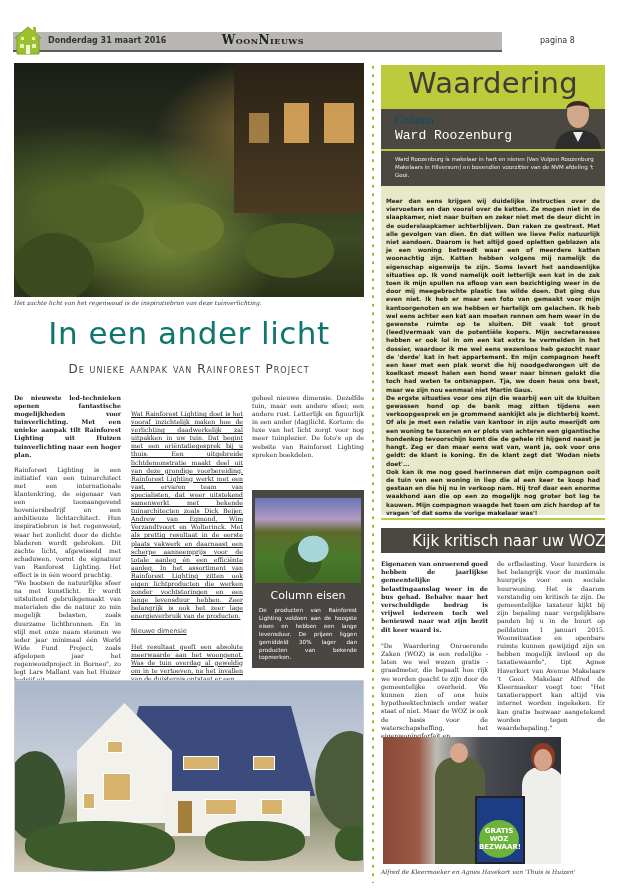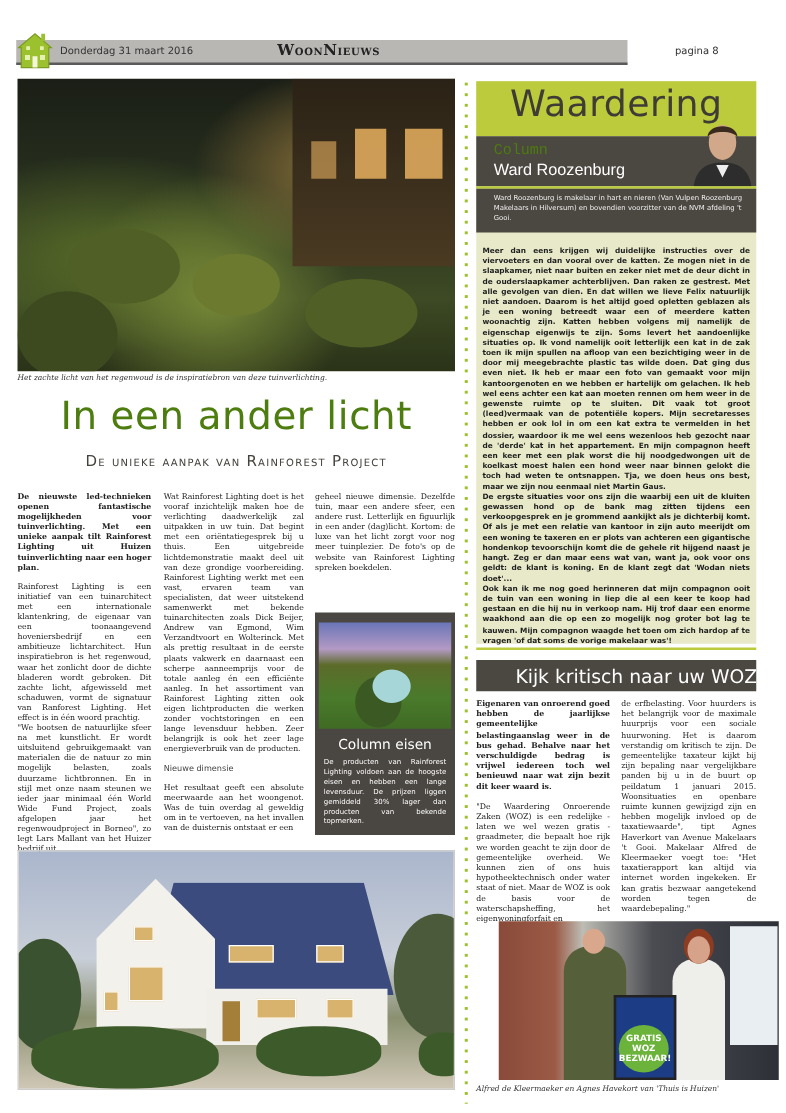--- a/index.html
+++ b/index.html
@@ -1,35 +1,35 @@
 <!DOCTYPE html>
 <html><head>
 <meta charset="utf-8">
 <style>
   * { box-sizing: border-box; margin: 0; padding: 0; }
   body { width: 629px; height: 890px; background: #ffffff; position: relative; overflow: hidden; font-family: "DejaVu Serif", serif; color: #222; }
   .header-bar { position: absolute; left: 13px; top: 32px; width: 489px; height: 20px; background: #b9b7b4; border-bottom: 2px solid #5a5a5a; }
   .house-logo { position: absolute; left: 13px; top: 24px; width: 30px; height: 32px; }
-  .hdr-date { position: absolute; left: 48px; top: 36px; font-family: "DejaVu Sans", sans-serif; font-size: 8px; color: #333; }
+  .hdr-date { position: absolute; left: 48px; top: 36px; font-family: "DejaVu Sans", sans-serif; font-size: 8px; color: #333; font-weight: bold; }
   .hdr-title { position: absolute; left: 0; width: 526px; top: 33px; text-align: center; font-family: "DejaVu Serif", serif; font-weight: bold; font-size: 12px; letter-spacing: 0.5px; color: #222; font-variant: small-caps; }
   .hdr-page { position: absolute; left: 540px; top: 36px; font-family: "DejaVu Sans", sans-serif; font-size: 8px; color: #333; }
 
   
   .photo-garden { position: absolute; left: 14px; top: 63px; width: 350px; height: 234px; overflow: hidden;
     background:
       radial-gradient(ellipse at 80% 30%, rgba(255,190,90,0.55), transparent 35%),
       radial-gradient(ellipse at 45% 75%, rgba(130,150,60,0.8), transparent 40%),
       radial-gradient(ellipse at 20% 60%, rgba(90,110,40,0.9), transparent 40%),
       linear-gradient(180deg, #1a1e16 0%, #2b3420 45%, #3d4a24 75%, #2a3218 100%); }
   .photo-garden .bldg { position: absolute; right: 0; top: 0; width: 130px; height: 150px; background: linear-gradient(180deg, #2a2216, #4a3a22); }
   .photo-garden .win { position: absolute; background: #e8b060; opacity: .85; }
   .photo-garden .bush { position: absolute; border-radius: 50%; background: #4f5f26; }
   .caption { position: absolute; font-family: "DejaVu Serif", serif; font-style: italic; font-size: 6px; color: #333; }
 
-  .headline { position: absolute; left: 14px; width: 350px; top: 315px; text-align: center; font-family: "DejaVu Sans", sans-serif; font-size: 31px; color: #4d7c0f; letter-spacing: 0.5px; }
+  .headline { position: absolute; left: 14px; width: 350px; top: 315px; text-align: center; font-family: "DejaVu Sans", sans-serif; font-size: 31px; color: #0f766e; letter-spacing: 0.5px; }
   .subhead { position: absolute; left: 14px; width: 350px; top: 362px; text-align: center; font-family: "DejaVu Sans", sans-serif; font-size: 12px; color: #45423d; font-variant: small-caps; letter-spacing: 1px; }
 
   .col { position: absolute; font-family: "DejaVu Serif", serif; font-size: 6.2px; line-height: 8.1px; text-align: justify; color: #222; }
   .col p { margin-bottom: 0; }
   .col .lead { font-weight: bold; margin-bottom: 7px; }
   .col .sec { font-family: "DejaVu Sans", sans-serif; font-size: 6.5px; color: #444; margin: 7px 0; text-align: left; }
 
   
   .hoogste { position: absolute; left: 252px; top: 490px; width: 112px; height: 178px; background: #4a4641; }
   .hoogste .pool { position: absolute; left: 3px; top: 8px; width: 106px; height: 85px;
@@ -55,33 +55,33 @@
   .dots { position: absolute; left: 371px; top: 63px; width: 4px; height: 820px;
     background-image: radial-gradient(circle, #9bbf2a 1.1px, transparent 1.3px); background-size: 4px 8.5px; }
 
   
   .vv-box { position: absolute; left: 381px; top: 65px; width: 224px; height: 450px; background: #e7e9c8; }
   .vv-top { position: absolute; left: 381px; top: 65px; width: 224px; height: 44px; background: #bccb3c; }
   .vv-title { position: absolute; left: 381px; width: 224px; top: 66px; text-align: center; font-family: "DejaVu Sans", sans-serif; font-size: 29px; color: #3f3c36; letter-spacing: 0.3px; }
   .vv-dark { position: absolute; left: 381px; top: 109px; width: 224px; height: 40px; background: #4b4741; }
   .vv-greenline { position: absolute; left: 381px; top: 149px; width: 224px; height: 2px; background: #bccb3c; }
   .vv-dark2 { position: absolute; left: 381px; top: 151px; width: 224px; height: 35px; background: #4b4741; }
-  .vv-col-label { position: absolute; left: 395px; top: 113px; font-family: Liberation Mono, monospace; font-size: 12px; color: #4d7c0f; }
-  .vv-author { position: absolute; left: 395px; top: 128px; font-family: Liberation Sans, sans-serif; font-size: 13px; color: #fff; }
+  .vv-col-label { position: absolute; left: 395px; top: 113px; font-family: Liberation Serif, serif; font-size: 12px; color: #0c4a6e; }
+  .vv-author { position: absolute; left: 395px; top: 128px; font-family: Liberation Mono, monospace; font-size: 13px; color: #fff; }
   .vv-portrait { position: absolute; left: 553px; top: 92px; width: 50px; height: 57px; }
   .vv-bio { position: absolute; left: 395px; top: 155px; width: 200px; font-family: "DejaVu Sans", sans-serif; font-size: 5.5px; line-height: 8px; color: #f0f0f0; }
   .vv-body { position: absolute; left: 386px; top: 197px; width: 214px; font-family: "DejaVu Sans", sans-serif; font-size: 5.9px; line-height: 8.2px; color: #1e1e1e; text-align: justify; font-weight: bold; }
   .vv-bottomline { position: absolute; left: 381px; top: 518px; width: 224px; height: 2px; background: #bccb3c; }
 
   
   .woz-bar { position: absolute; left: 381px; top: 528px; width: 224px; height: 25px; background: #4b4741; }
   .woz-title { position: absolute; left: 381px; width: 256px; top: 532px; text-align: center; font-family: "DejaVu Sans", sans-serif; font-size: 15px; color: #fff; }
   .woz-col { position: absolute; font-family: "DejaVu Serif", serif; font-size: 6.2px; line-height: 8.2px; text-align: justify; color: #222; }
   .woz-col .lead { font-weight: bold; }
-  .photo-woz { position: absolute; left: 399px; top: 737px; width: 224px; height: 127px; overflow: hidden;
+  .photo-woz { position: absolute; left: 383px; top: 737px; width: 178px; height: 127px; overflow: hidden;
     background: linear-gradient(90deg, #8a4a3a 0%, #9b5a45 20%, #bdbdb5 30%, #4b4c52 55%, #2e3038 100%); }
   .photo-woz .man { position: absolute; left: 52px; top: 20px; width: 50px; height: 107px; background: #55603a; border-radius: 20px 20px 0 0; }
   .photo-woz .man-head { position: absolute; left: 67px; top: 6px; width: 18px; height: 20px; background: #d9a88c; border-radius: 50%; }
   .photo-woz .woman { position: absolute; left: 139px; top: 30px; width: 42px; height: 97px; background: #eeeeea; border-radius: 18px 18px 0 0; }
   .photo-woz .woman-head { position: absolute; left: 151px; top: 12px; width: 18px; height: 22px; background: #d6a28a; border-radius: 50%; box-shadow: 0 -3px 0 3px #8d3c22; }
   .photo-woz .sign { position: absolute; left: 92px; top: 59px; width: 50px; height: 68px; background: #1c3d86; border: 2px solid #222; }
   .photo-woz .sign-blob { position: absolute; left: 96px; top: 83px; width: 40px; height: 38px; background: #6bb33a; border-radius: 50%; }
   .photo-woz .sign-text { position: absolute; left: 96px; top: 90px; width: 40px; text-align: center; font-family: "DejaVu Sans", sans-serif; font-weight: bold; font-size: 7px; line-height: 8px; color: #fff; }
   .photo-woz .listings { position: absolute; left: 185px; top: 4px; width: 38px; height: 95px;
     background-image: linear-gradient(#e9eef3 0 0); background-size: 16px 20px; background-repeat: repeat; }
@@ -116,21 +116,21 @@
 <div class="caption" style="left:14px;top:299px;">Het zachte licht van het regenwoud is de inspiratiebron van deze tuinverlichting.</div>
 
 <div class="headline">In een ander licht</div>
 <div class="subhead">De unieke aanpak van Rainforest Project</div>
 
 <div class="col" style="left:14px;top:394px;width:107px;">
   <p class="lead">De nieuwste led-technieken openen fantastische mogelijkheden voor tuinverlichting. Met een unieke aanpak tilt Rainforest Lighting uit Huizen tuinverlichting naar een hoger plan.</p>
   <p>Rainforest Lighting is een initiatief van een tuinarchitect met een internationale klantenkring, de eigenaar van een toonaangevend hoveniersbedrijf en een ambitieuze lichtarchitect. Hun inspiratiebron is het regenwoud, waar het zonlicht door de dichte bladeren wordt gebroken. Dit zachte licht, afgewisseld met schaduwen, vormt de signatuur van Ranforest Lighting. Het effect is in één woord prachtig.</p>
   <p>"We bootsen de natuurlijke sfeer na met kunstlicht. Er wordt uitsluitend gebruikgemaakt van materialen die de natuur zo min mogelijk belasten, zoals duurzame lichtbronnen. En in stijl met onze naam steunen we ieder jaar minimaal één World Wide Fund Project, zoals afgelopen jaar het regenwoudproject in Borneo", zo legt Lars Mallant van het Huizer bedrijf uit.</p>
 </div>
-<div class="col" style="left:131px;top:394px;width:112px;">
+<div class="col" style="left:131px;top:410px;width:112px;text-decoration:underline;">
   <p>Wat Rainforest Lighting doet is het vooraf inzichtelijk maken hoe de verlichting daadwerkelijk zal uitpakken in uw tuin. Dat begint met een oriëntatiegesprek bij u thuis. Een uitgebreide lichtdemonstratie maakt deel uit van deze grondige voorbereiding. Rainforest Lighting werkt met een vast, ervaren team van specialisten, dat weer uitstekend samenwerkt met bekende tuinarchitecten zoals Dick Beijer, Andrew van Egmond, Wim Verzandtvoort en Wolterinck. Met als prettig resultaat in de eerste plaats vakwerk en daarnaast een scherpe aanneemprijs voor de totale aanleg én een efficiënte aanleg. In het assortiment van Rainforest Lighting zitten ook eigen lichtproducten die werken zonder vochtstoringen en een lange levensduur hebben. Zeer belangrijk is ook het zeer lage energieverbruik van de producten.</p>
   <p class="sec">Nieuwe dimensie</p>
   <p>Het resultaat geeft een absolute meerwaarde aan het woongenot. Was de tuin overdag al geweldig om in te vertoeven, na het invallen van de duisternis ontstaat er een</p>
 </div>
 <div class="col" style="left:252px;top:394px;width:112px;">
   <p>geheel nieuwe dimensie. Dezelfde tuin, maar een andere sfeer, een andere rust. Letterlijk en figuurlijk in een ander (dag)licht. Kortom: de luxe van het licht zorgt voor nog meer tuinplezier. De foto's op de website van Rainforest Lighting spreken boekdelen.</p>
 </div>
 
 <div class="hoogste">
   <div class="pool"></div>

